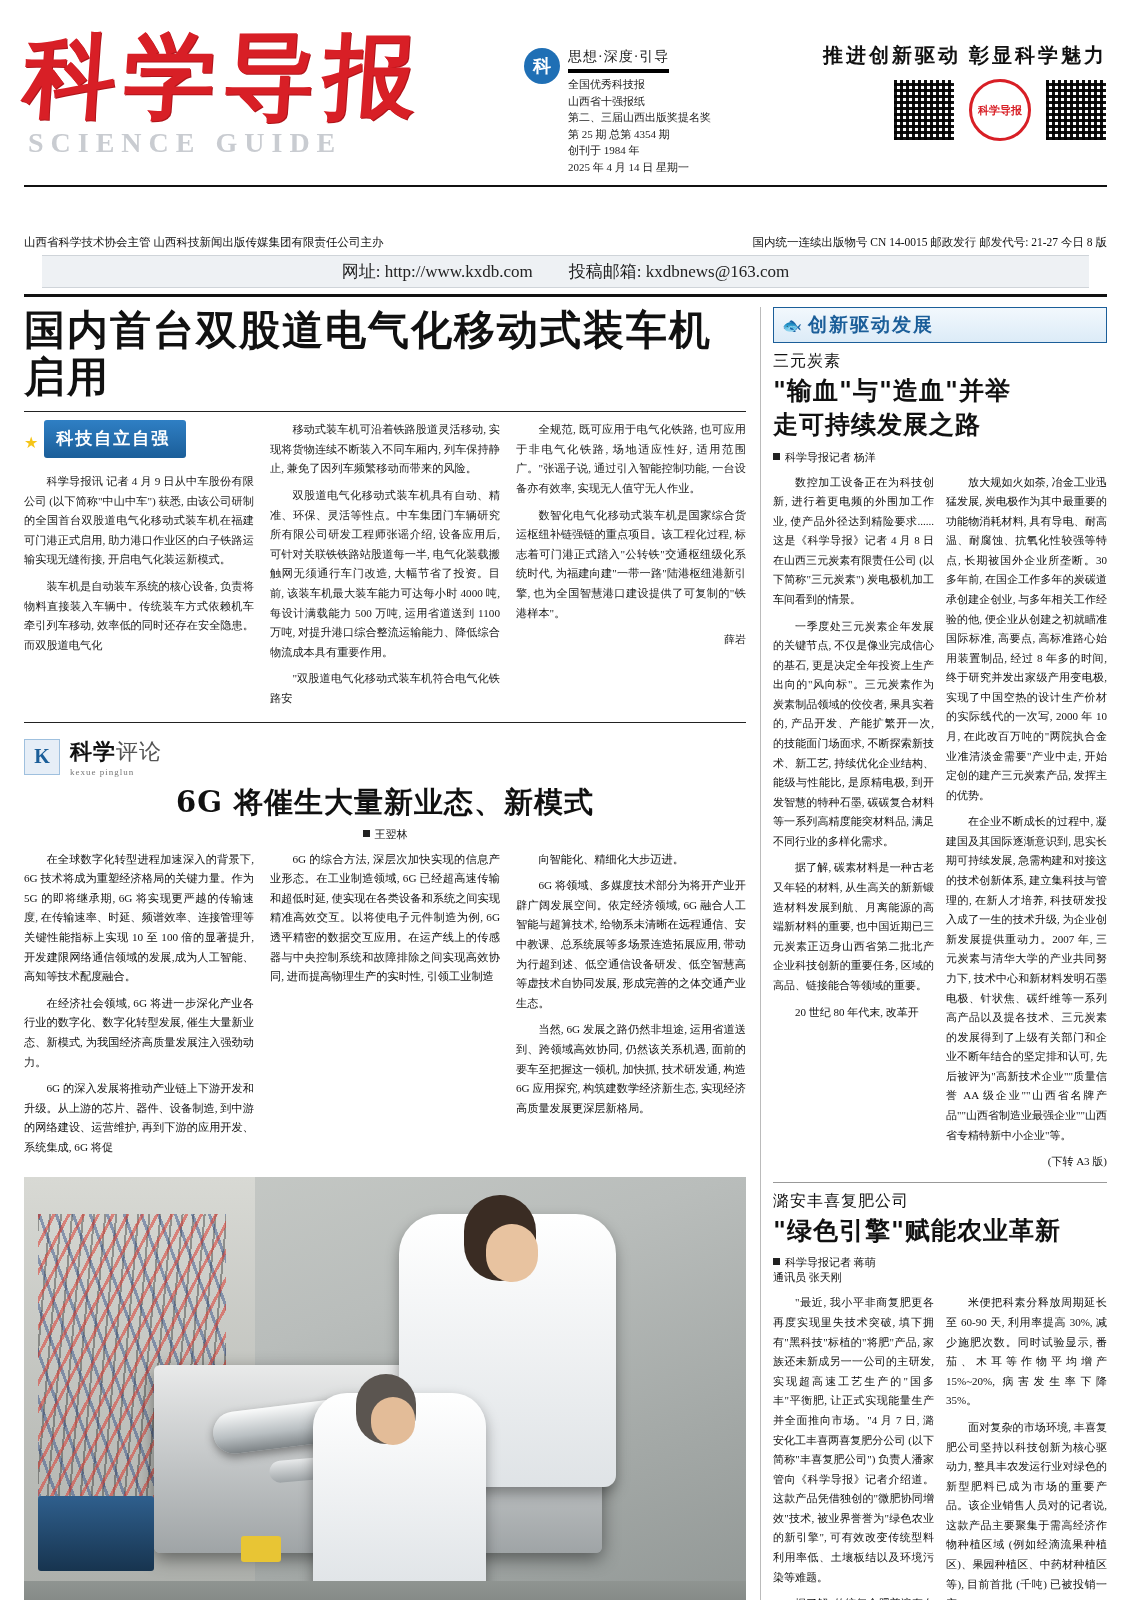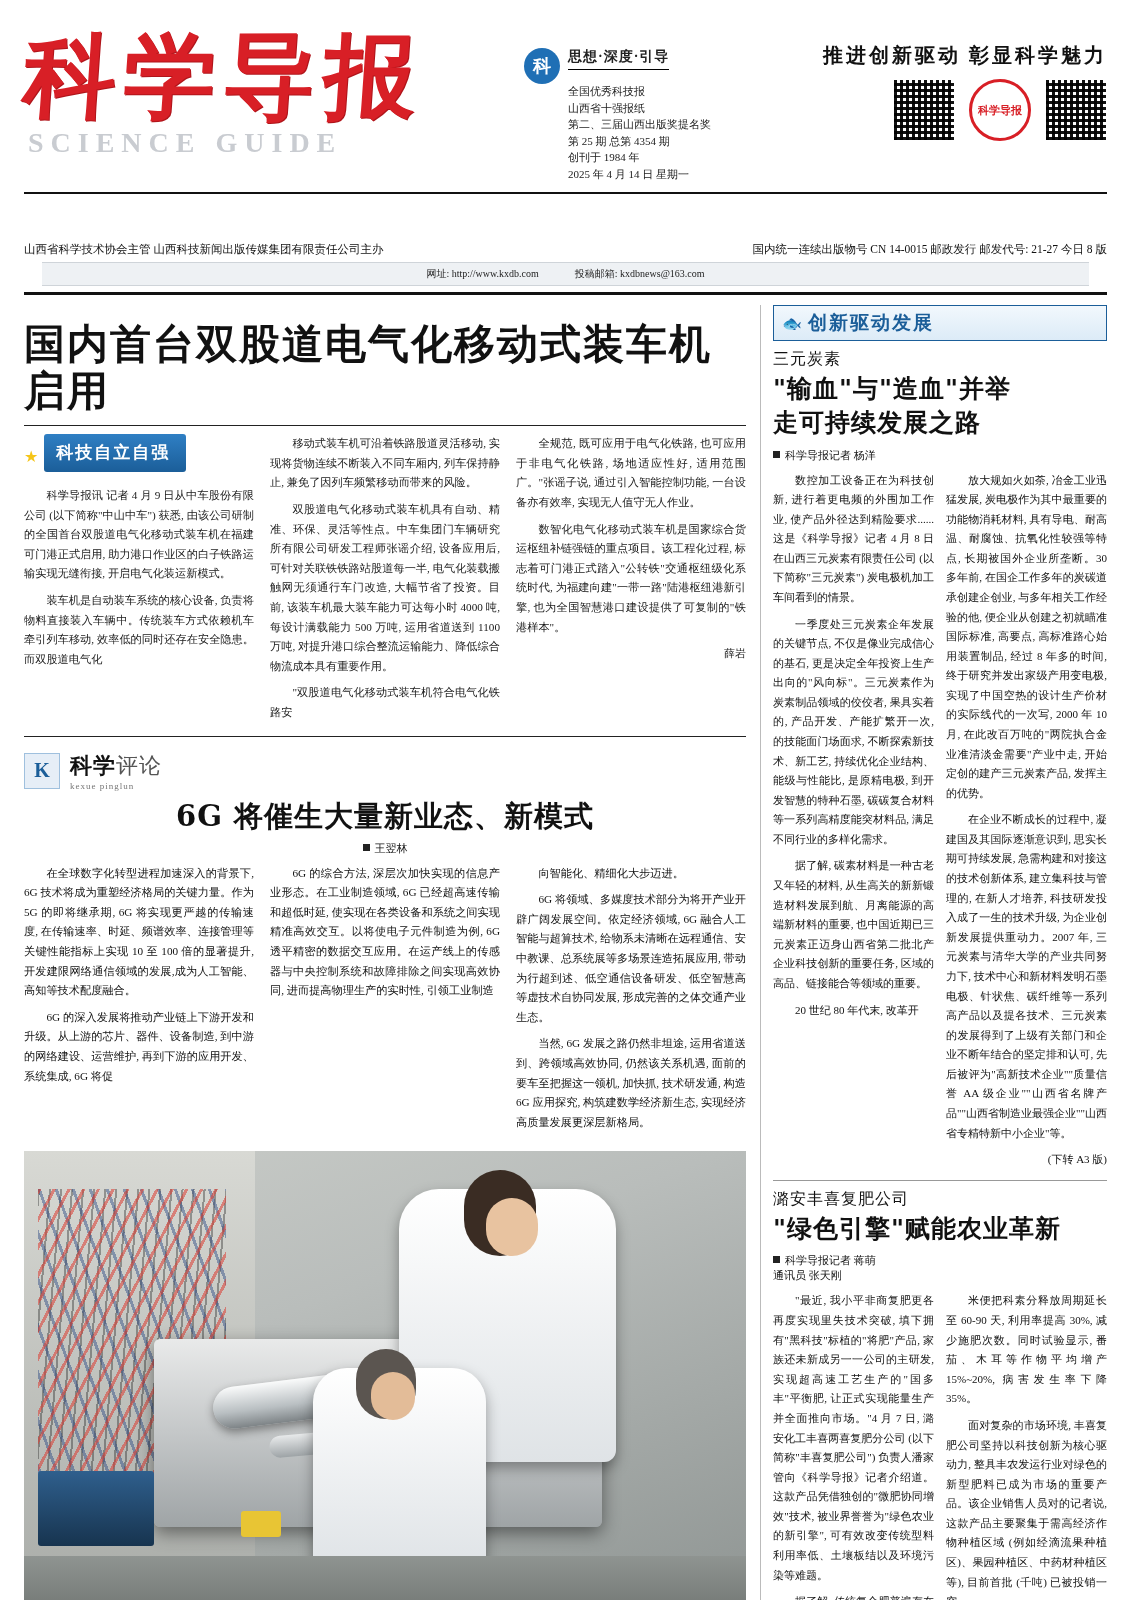--- a/index.html
+++ b/index.html
@@ -33,50 +33,50 @@
     margin-top:2px;
     padding-left:4px;
   }
   .mid-block{flex:0 0 240px;padding-top:18px;display:flex;gap:8px;}
   .mid-badge{
     width:36px;height:36px;border-radius:50%;
     background:#1f6fb5;color:#fff;display:flex;align-items:center;justify-content:center;
     font-size:18px;font-weight:700;flex:0 0 36px;margin-top:2px;
   }
   .mid-lines{font-size:11px;line-height:1.5;color:#222;}
-  .mid-lines .top{font-size:14px;font-weight:700;letter-spacing:1px;margin-bottom:13px;border-bottom:1px solid #000000;padding-bottom:2px;display:inline-block;}
+  .mid-lines .top{font-size:14px;font-weight:400;letter-spacing:1px;margin-bottom:3px;border-bottom:4px solid #000000;padding-bottom:2px;display:inline-block;}
   .right-block{flex:1;padding-top:14px;}
   .slogan{font-size:20px;letter-spacing:3px;text-align:right;color:#111;font-weight:700;margin-bottom:10px;}
   .qr-row{display:flex;justify-content:flex-end;align-items:center;gap:14px;}
   .qr{width:60px;height:60px;background:
      repeating-linear-gradient(0deg,#111 0 3px,#fff 3px 6px),
      repeating-linear-gradient(90deg,#111 0 3px,transparent 3px 6px);
      background-blend-mode:multiply;border:1px solid #fff;}
   .seal{
     width:56px;height:56px;border-radius:50%;border:3px solid #d81f26;color:#d81f26;
     display:flex;align-items:center;justify-content:center;font-size:11px;line-height:1.1;
     text-align:center;font-weight:700;
   }
 
   .mh-rule{border-top:2px solid #111;margin:6px 24px 0 24px;}
   .mh-info{display:flex;justify-content:space-between;font-size:11.5px;padding:5px 24px 5px 24px;margin-top:43px;}
   .mh-bar{
     margin:0 42px;background:#eef1f4;border-top:1px solid #cfd4d9;border-bottom:1px solid #cfd4d9;
-    display:flex;justify-content:center;gap:36px;font-size:10px;padding:4px 0;color:#222;
+    display:flex;justify-content:center;gap:36px;font-size:17px;padding:4px 0;color:#222;
   }
   .mh-rule2{border-top:3px solid #111;margin:6px 24px 0 24px;}
 
   
   .body-wrap{display:flex;padding:10px 24px 0 24px;gap:14px;}
   .col-left{width:722px;flex:0 0 722px;}
   .col-right{width:345px;flex:1;border-left:1px solid #bbb;padding-left:12px;}
 
   h1.headline{
     font-family:"DejaVu Serif", serif;
-    font-size:41px;font-weight:700;letter-spacing:2px;margin:16px 0 10px 0;line-height:1.15;
+    font-size:41px;font-weight:700;letter-spacing:2px;margin:0 0 10px 0;line-height:1.15;
   }
   .hr-thin{border-top:1px solid #222;margin:6px 0 8px 0;}
 
   .lead-grid{display:flex;gap:16px;}
   .lead-col{flex:1;font-size:11.2px;line-height:1.75;text-align:justify;color:#1a1a1a;}
   .lead-col p{margin:0 0 7px 0;text-indent:2em;}
   .kicker{
     display:inline-block;background:linear-gradient(#2f7fc4,#1b5e99);
     color:#fff;font-size:17px;font-weight:700;letter-spacing:2px;
     padding:4px 16px 4px 12px;border-radius:3px;margin-bottom:8px;
@@ -233,20 +233,21 @@
           <div class="rh-py">kexue pinglun</div>
         </div>
       </div>
 
       <div class="rev-title">6G 将催生大量新业态、新模式</div>
       <div class="rev-author"><span class="sq"></span><span>王翌林</span></div>
 
       <div class="rev-grid">
         <div class="rev-col">
           <p>在全球数字化转型进程加速深入的背景下, 6G 技术将成为重塑经济格局的关键力量。作为 5G 的即将继承期, 6G 将实现更严越的传输速度, 在传输速率、时延、频谱效率、连接管理等关键性能指标上实现 10 至 100 倍的显著提升, 开发建限网络通信领域的发展,成为人工智能、高知等技术配度融合。</p>
+          <p>在经济社会领域, 6G 将进一步深化产业各行业的数字化、数字化转型发展, 催生大量新业态、新模式, 为我国经济高质量发展注入强劲动力。</p>
           <p>6G 的深入发展将推动产业链上下游开发和升级。从上游的芯片、器件、设备制造, 到中游的网络建设、运营维护, 再到下游的应用开发、系统集成, 6G 将促</p>
         </div>
         <div class="rev-col">
           <p>6G 的综合方法, 深层次加快实现的信息产业形态。在工业制造领域, 6G 已经超高速传输和超低时延, 使实现在各类设备和系统之间实现精准高效交互。以将使电子元件制造为例, 6G 透平精密的数据交互应用。在运产线上的传感器与中央控制系统和故障排除之间实现高效协同, 进而提高物理生产的实时性, 引领工业制造</p>
         </div>
         <div class="rev-col">
           <p>向智能化、精细化大步迈进。</p>
           <p>6G 将领域、多媒度技术部分为将开产业开辟广阔发展空间。依定经济领域, 6G 融合人工智能与超算技术, 给物系未清晰在远程通信、安中教课、总系统展等多场景连造拓展应用, 带动为行超到述、低空通信设备研发、低空智慧高等虚技术自协同发展, 形成完善的之体交通产业生态。</p>
           <p>当然, 6G 发展之路仍然非坦途, 运用省道送到、跨领域高效协同, 仍然该关系机遇, 面前的要车至把握这一领机, 加快抓, 技术研发通, 构造 6G 应用探究, 构筑建数学经济新生态, 实现经济高质量发展更深层新格局。</p>
         </div>

